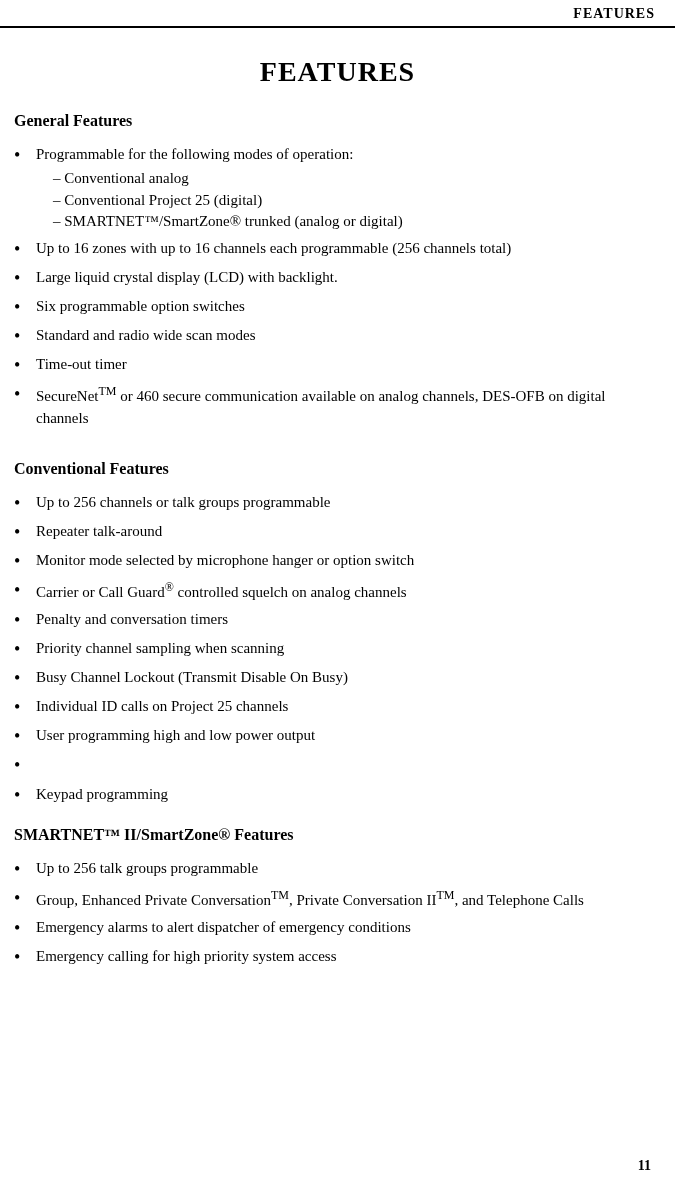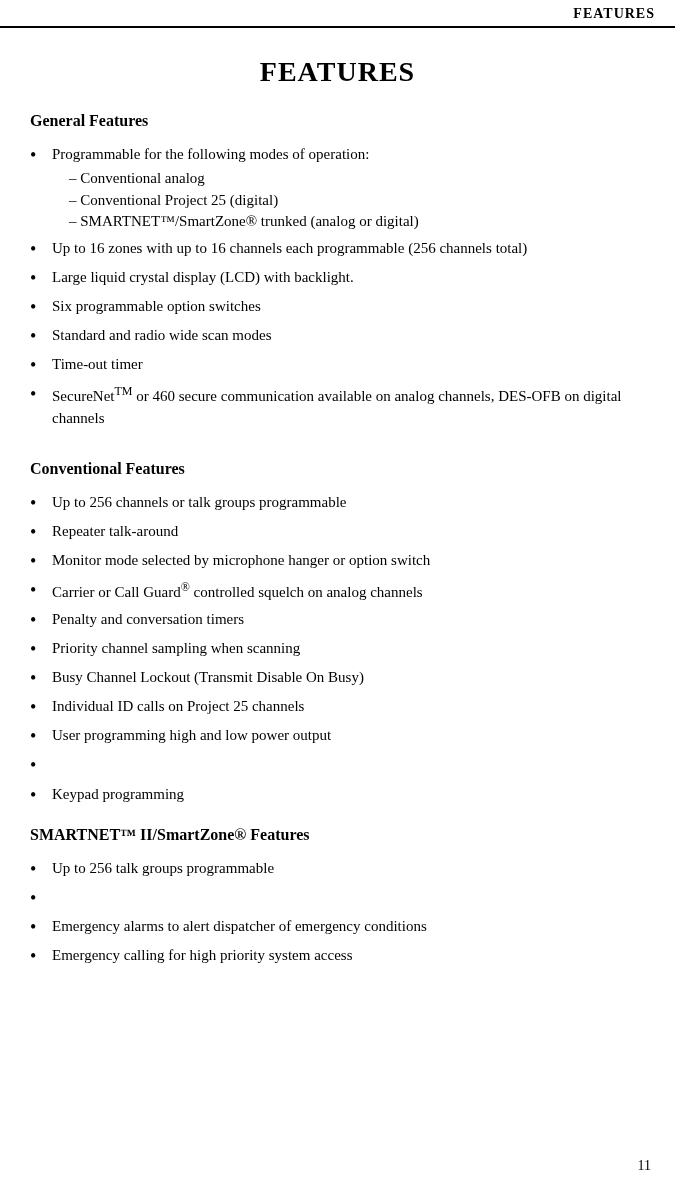--- a/index.html
+++ b/index.html
@@ -34,21 +34,21 @@
 
     .page-title {
       text-align: center;
       font-size: 28px;
       font-weight: bold;
       margin: 28px 0 24px 0;
       letter-spacing: 1px;
     }
 
     .content {
-      padding: 0 30px 40px 30px;
+      padding: 0 30px 40px 14px;
     }
 
     .section-heading {
       font-size: 16px;
       font-weight: bold;
       margin-bottom: 14px;
       margin-top: 10px;
     }
 
     .section-heading.conventional {
@@ -96,20 +96,21 @@
     sup {
       font-size: 12px;
       vertical-align: super;
     }
 
     .page-number {
       position: absolute;
       bottom: 18px;
       right: 24px;
       font-size: 14px;
+      font-weight: bold;
     }
 
     .section-gap {
       margin-bottom: 18px;
     }
   </style>
 </head>
 <body>
 
 <div class="top-bar">
@@ -212,20 +213,21 @@
 
   <div class="section-gap">
     <div class="section-heading smartnet">SMARTNET™ II/SmartZone® Features</div>
     <ul>
       <li>
         <span class="bullet">•</span>
         <span class="li-content">Up to 256 talk groups programmable</span>
       </li>
       <li>
         <span class="bullet">•</span>
+        <span class="li-content">Group, Enhanced Private Conversation<sup>TM</sup>, Private Conversation II<sup>TM</sup>, and Telephone Calls</span>
       </li>
       <li>
         <span class="bullet">•</span>
         <span class="li-content">Emergency alarms to alert dispatcher of emergency conditions</span>
       </li>
       <li>
         <span class="bullet">•</span>
         <span class="li-content">Emergency calling for high priority system access</span>
       </li>
     </ul>

